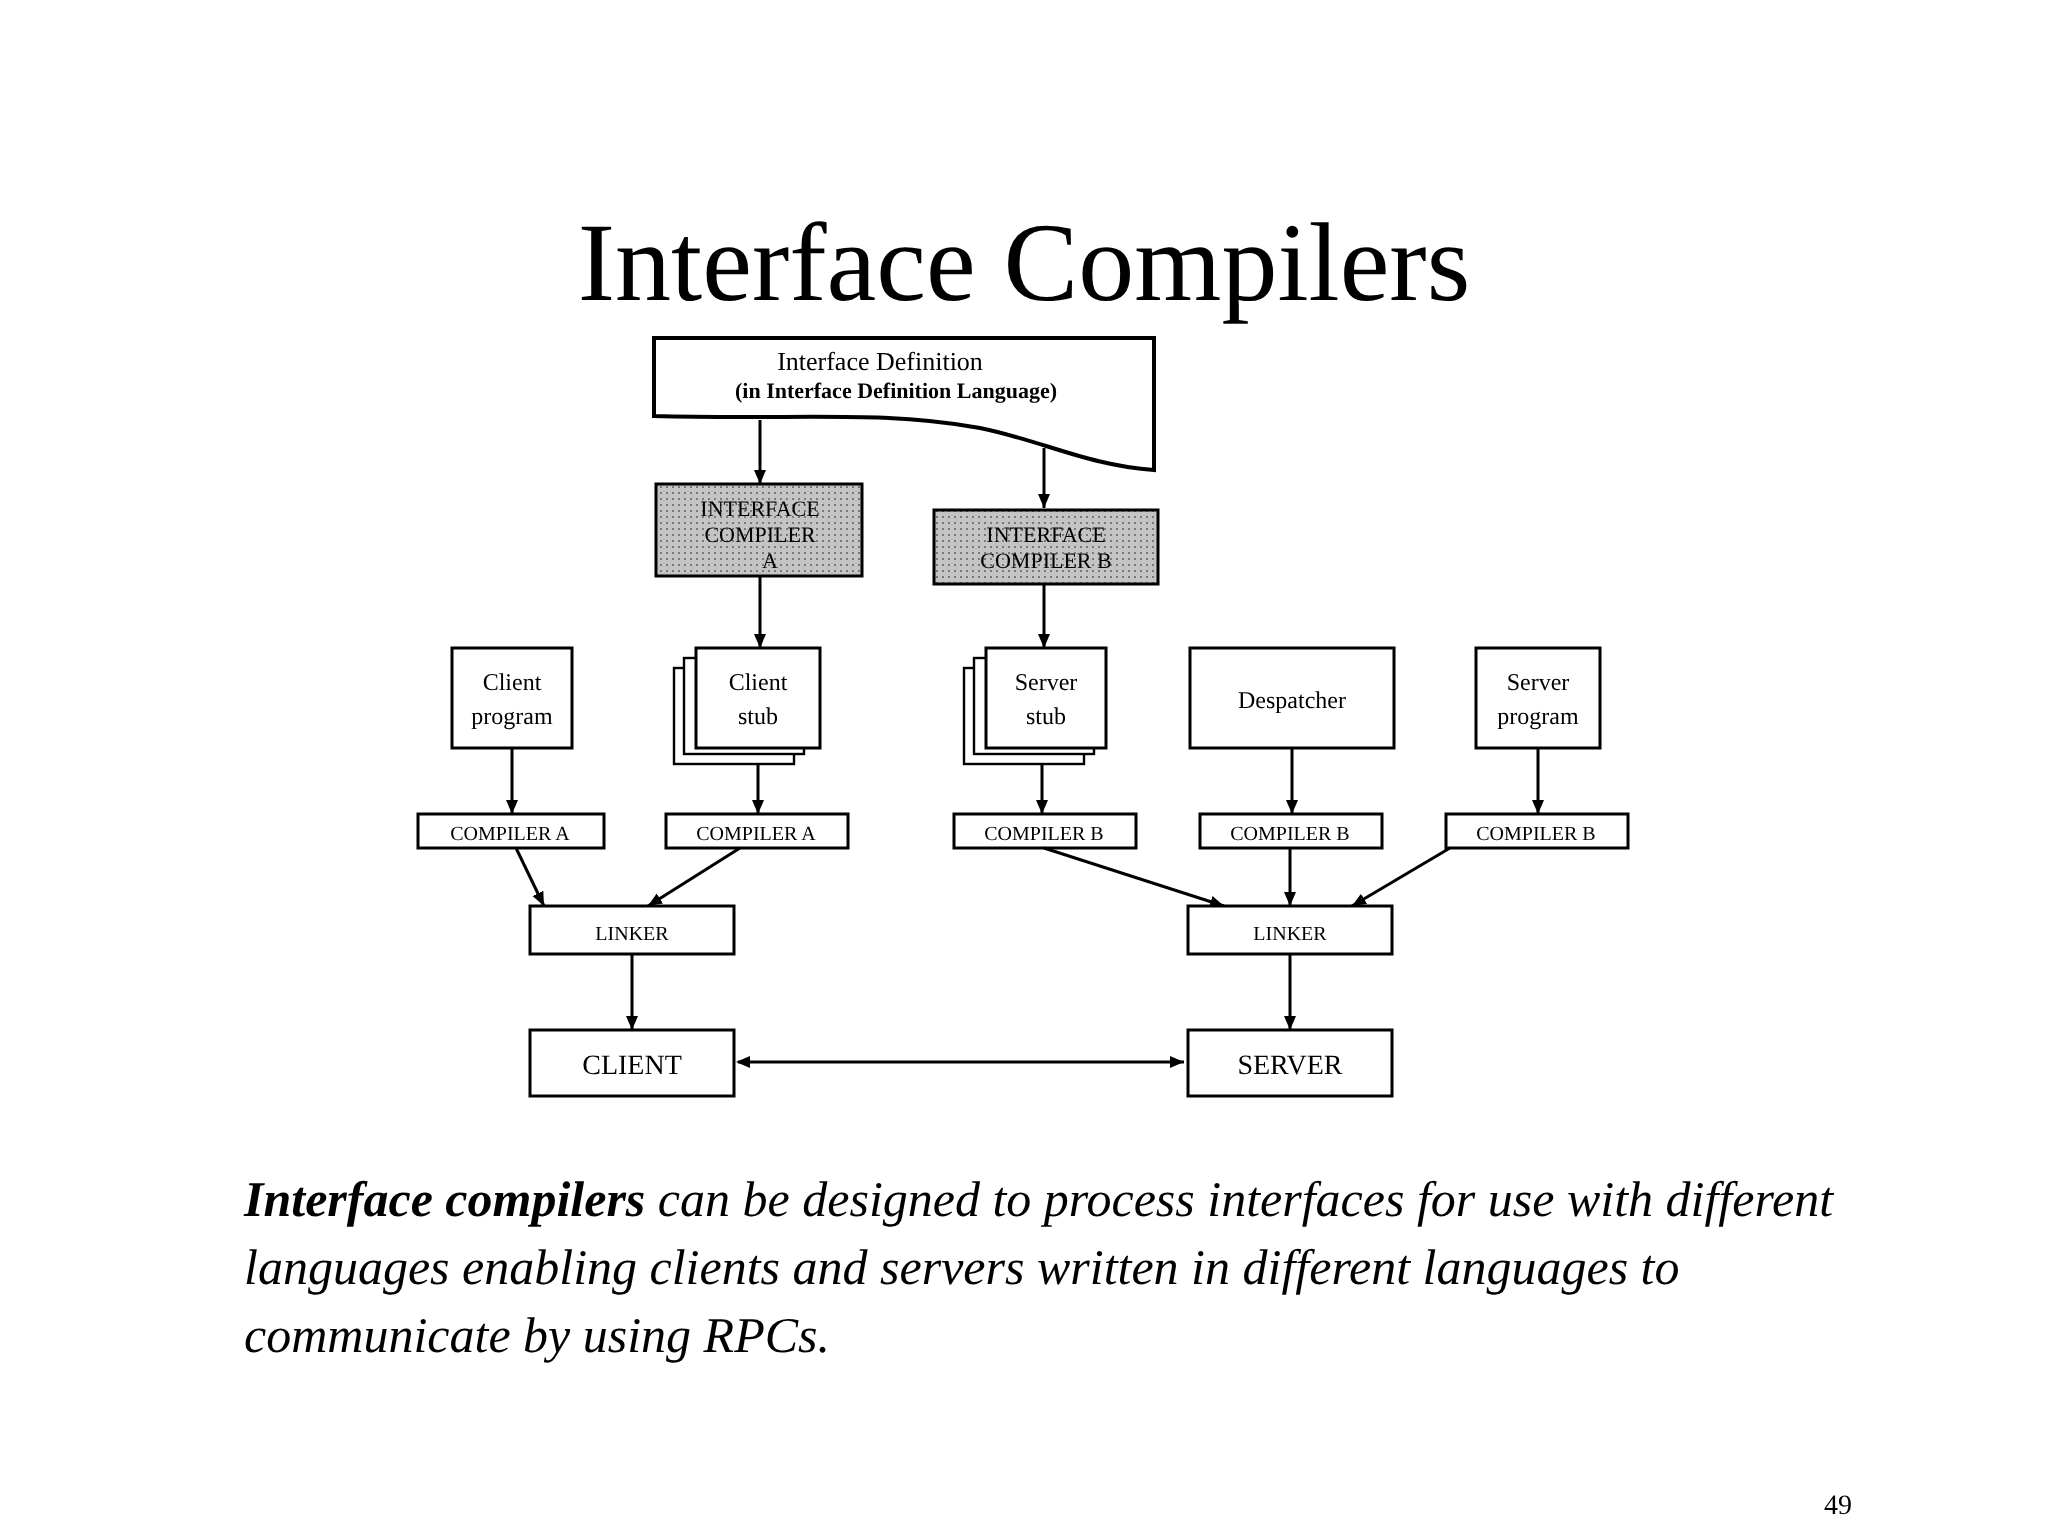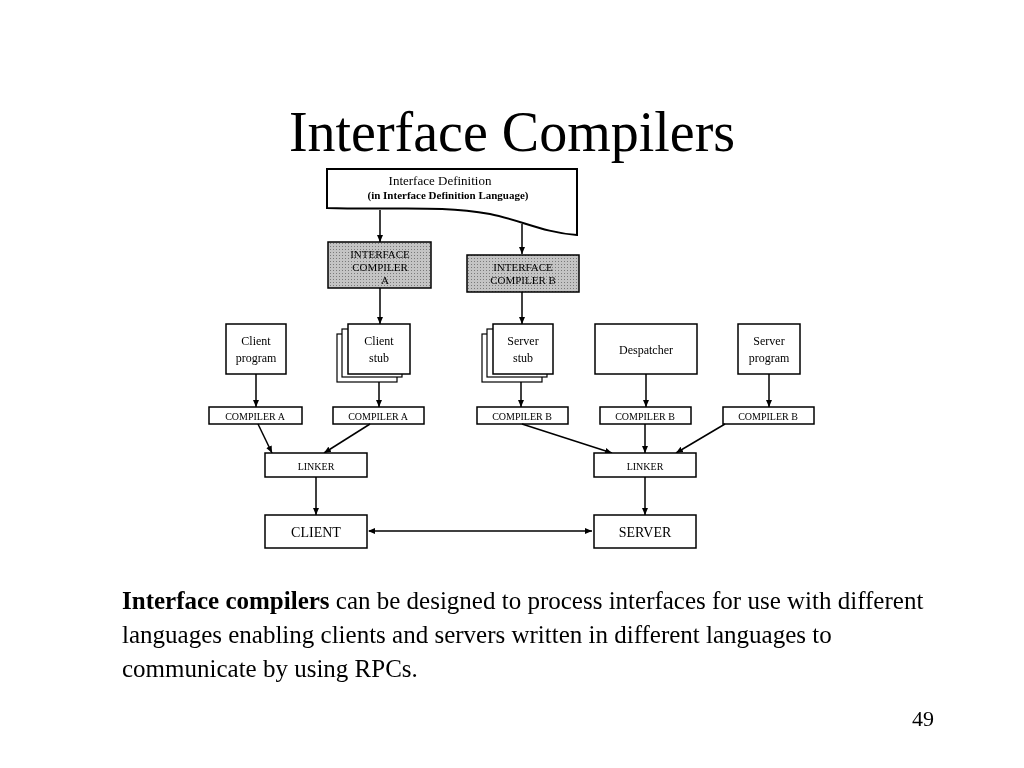--- a/index.html
+++ b/index.html
@@ -1,22 +1,22 @@
 <!DOCTYPE html>
 <html><head>
 <meta charset="utf-8">
 <style>
   html, body { margin:0; padding:0; background:#ffffff; }
   body { width:1024px; height:768px; position:relative; overflow:hidden; font-family:"Liberation Serif","DejaVu Serif",serif; color:#000; }
   .title { position:absolute; left:0; width:1024px; top:100px; text-align:center; font-size:56px; line-height:64px; }
   svg.diagram { position:absolute; left:0; top:0; }
   svg text { font-family:"Liberation Serif","DejaVu Serif",serif; fill:#000; }
-  .caption { position:absolute; left:122px; top:584px; width:830px; font-size:25px; line-height:34px; }
+  .caption { position:absolute; left:122px; top:584px; width:830px; font-size:25px; line-height:34px;font-style:italic; }
   .caption b { font-weight:bold; }
-  .pagenum { position:absolute; left:912px; top:706px; font-size:22px; }
+  .pagenum { position:absolute; left:912px; top:746px; font-size:14px; }
 </style>
 </head>
 <body>
 
 <div class="title">Interface Compilers</div>
 
 <svg class="diagram" width="1024" height="768" viewBox="0 0 1024 768">
   <defs>
     <marker id="arr" markerWidth="8" markerHeight="8" refX="7" refY="4" orient="auto" markerUnits="userSpaceOnUse">
       <path d="M0,1 L7,4 L0,7 Z" fill="#000"></path>

